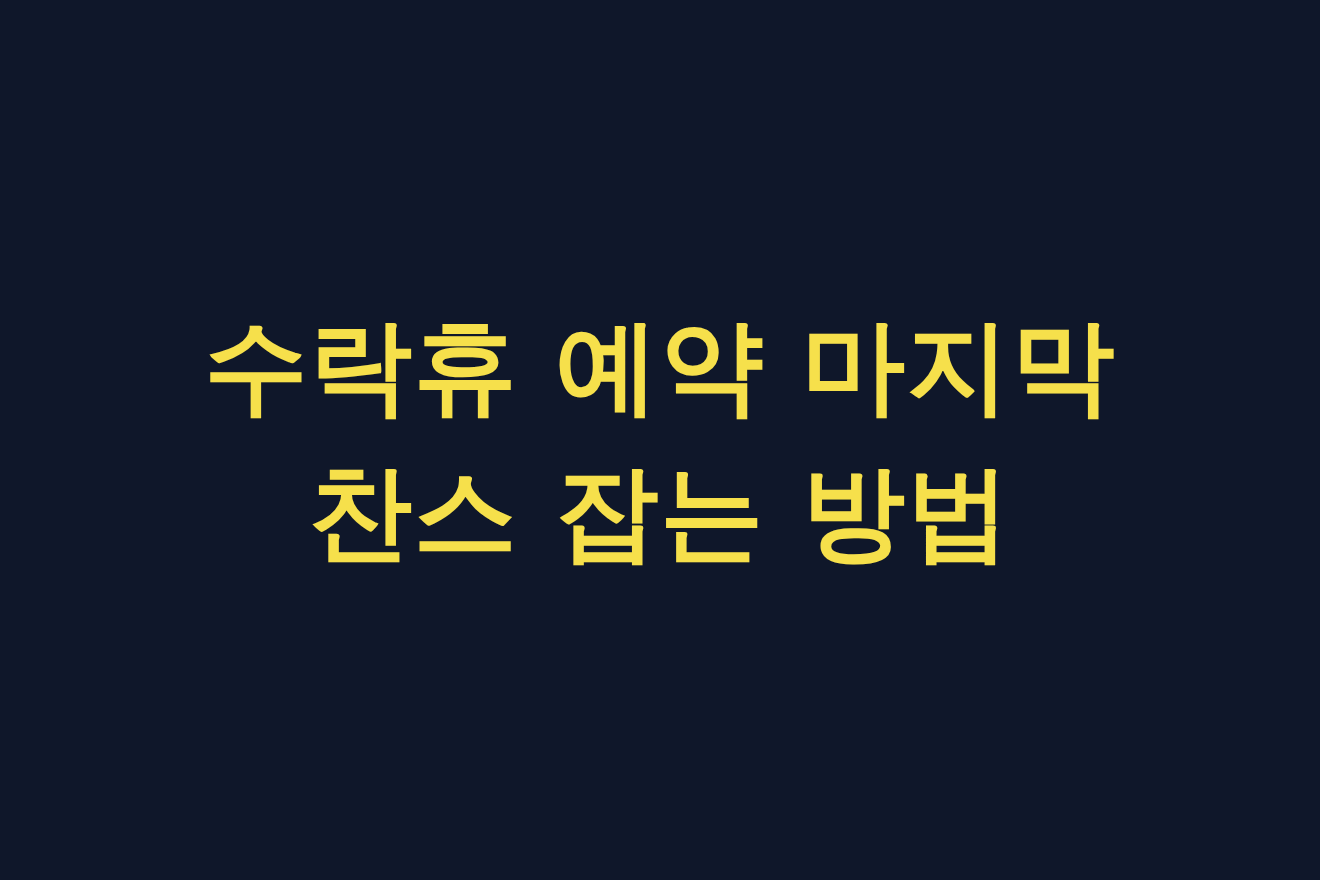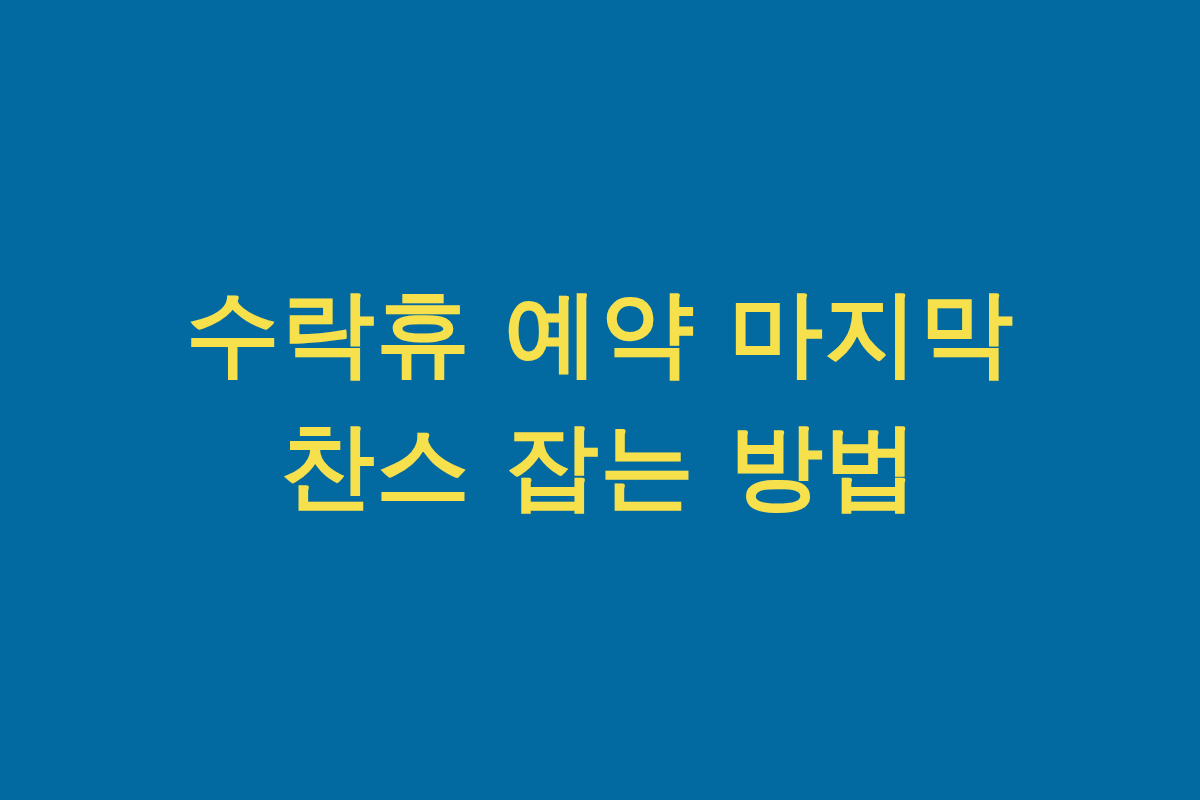--- a/index.html
+++ b/index.html
@@ -16,21 +16,21 @@
   }
 
   #title-card {
     position: relative;
     width: 1200px;
     height: 800px;
     box-sizing: border-box;
     display: flex;
     align-items: center;
     justify-content: center;
-    background-color: #0369a1;
+    background-color: #0f172a;
   }
 
   #headline {
     margin: 0;
     padding: 0 90px;
     width: 100%;
     box-sizing: border-box;
     text-align: center;
     color: #f6e04b;
     font-family: "DejaVu Sans", "Liberation Sans", sans-serif;

